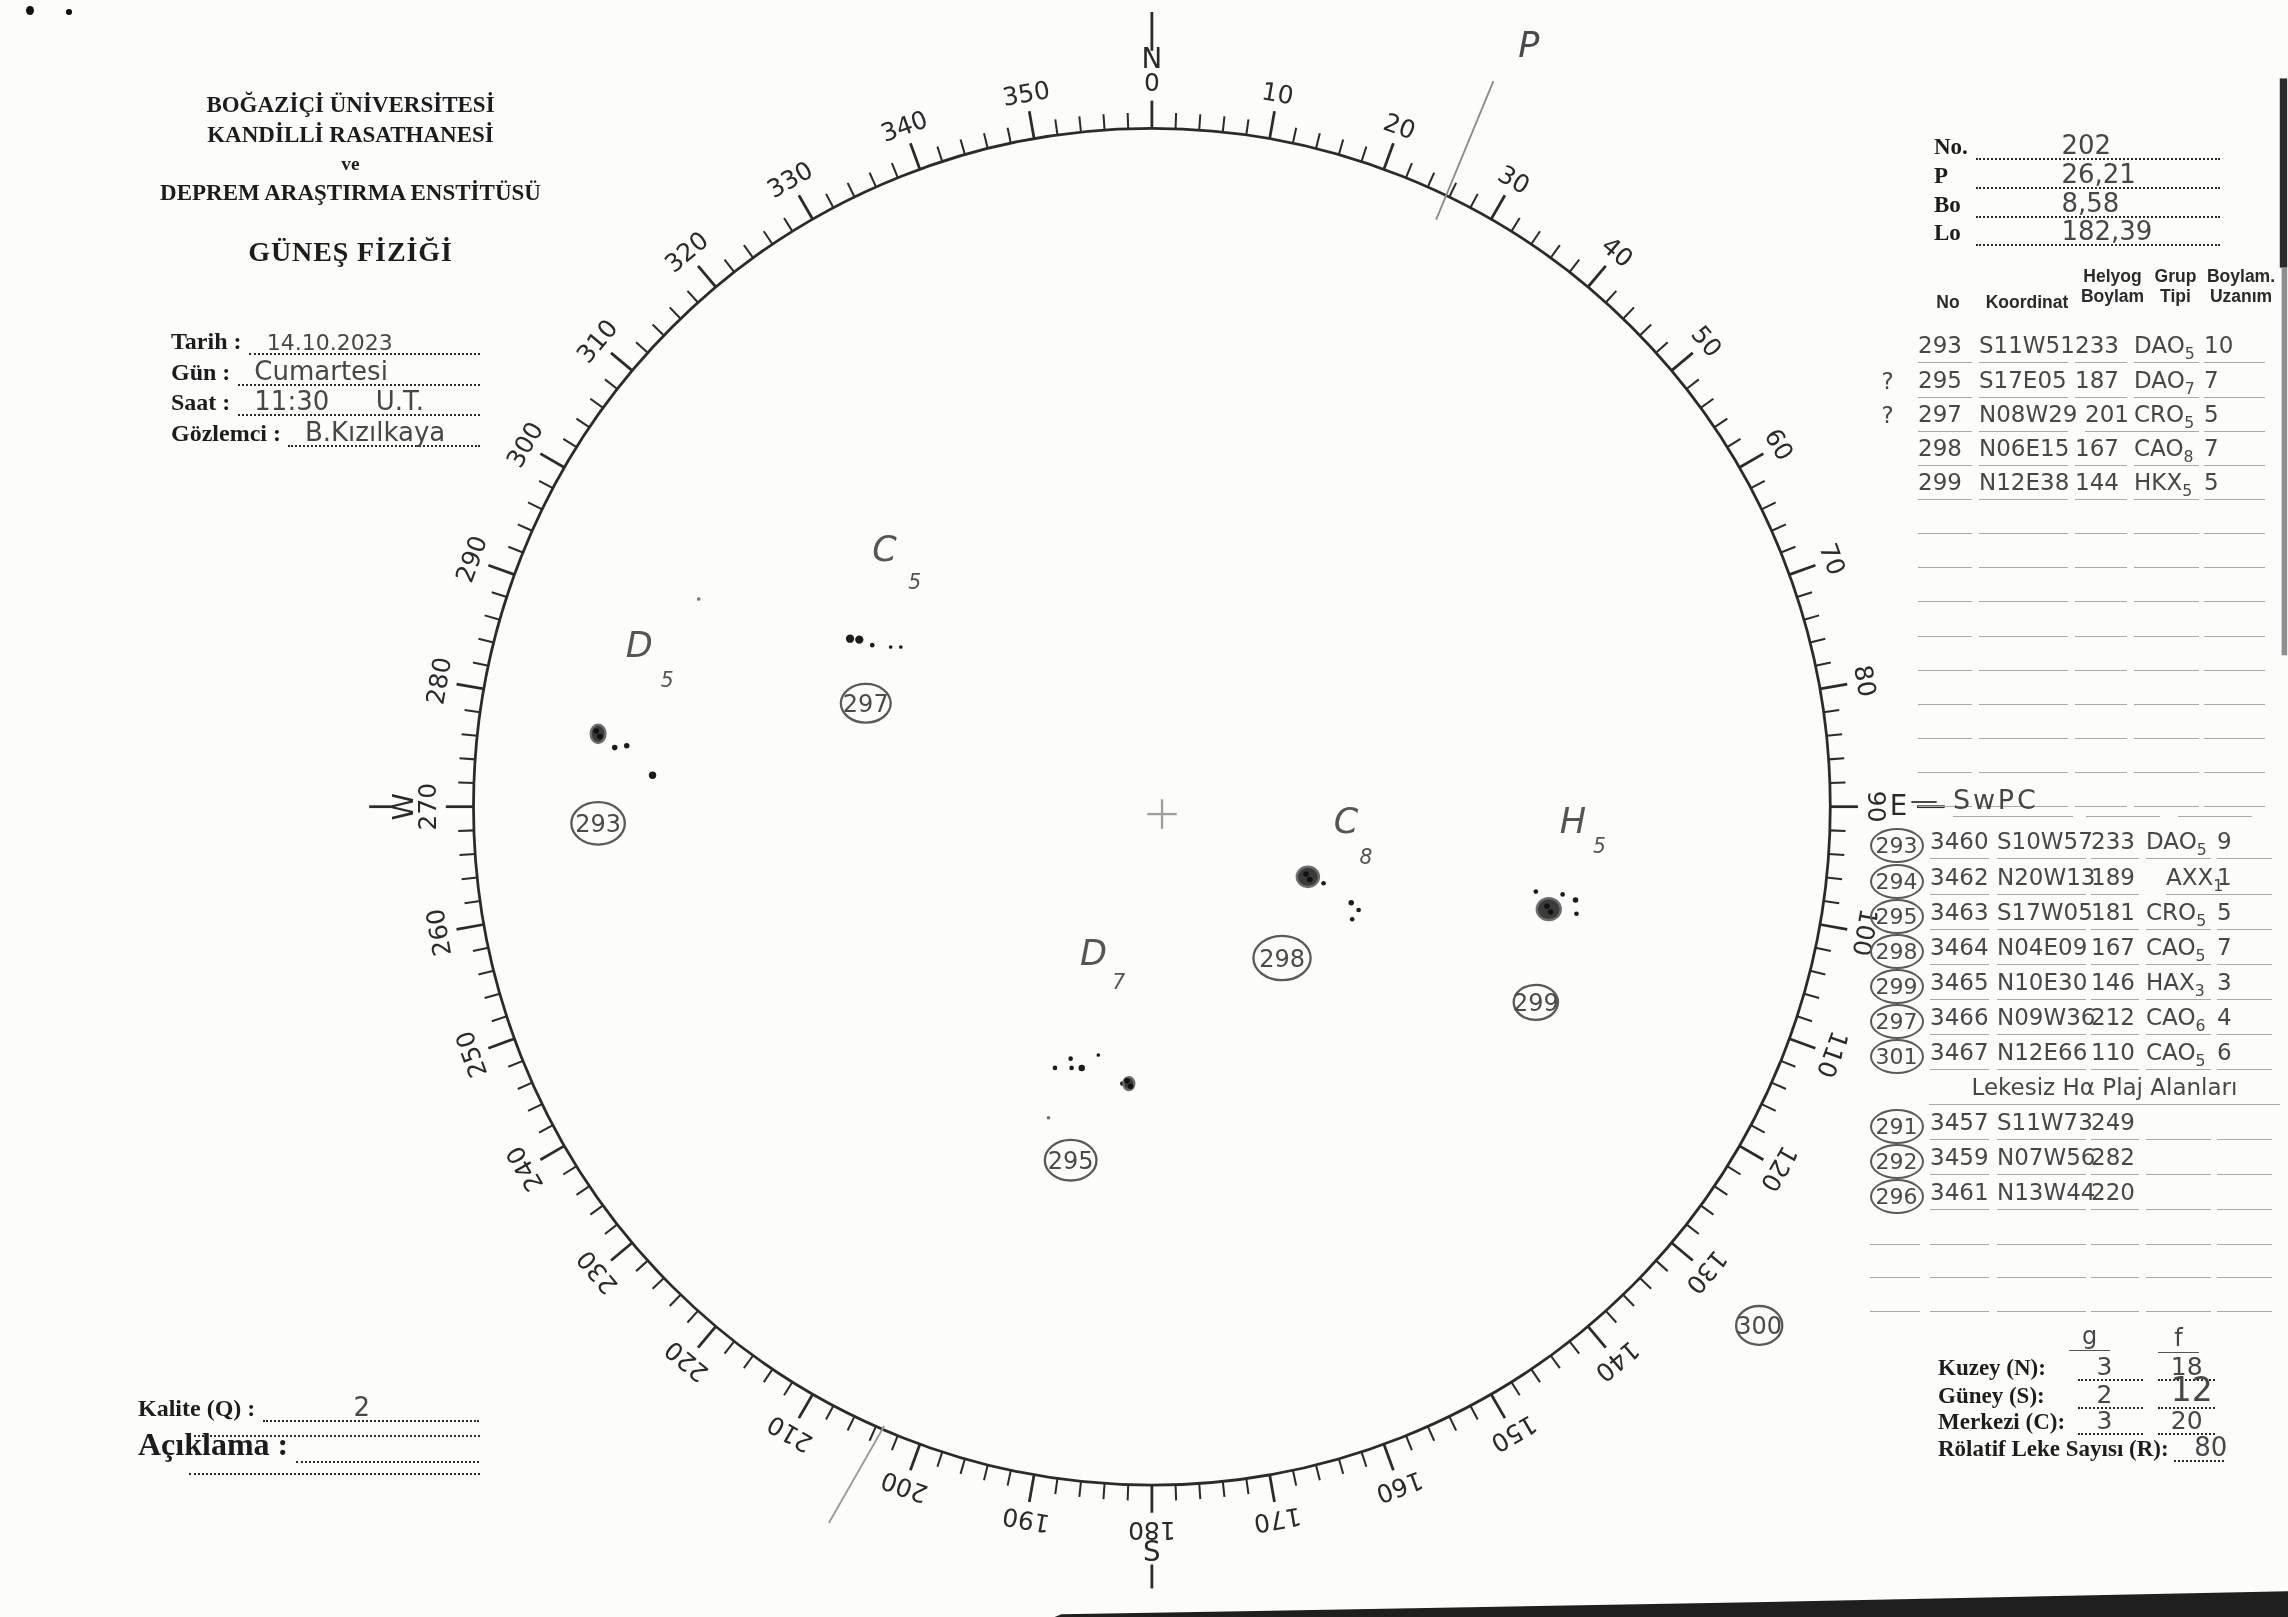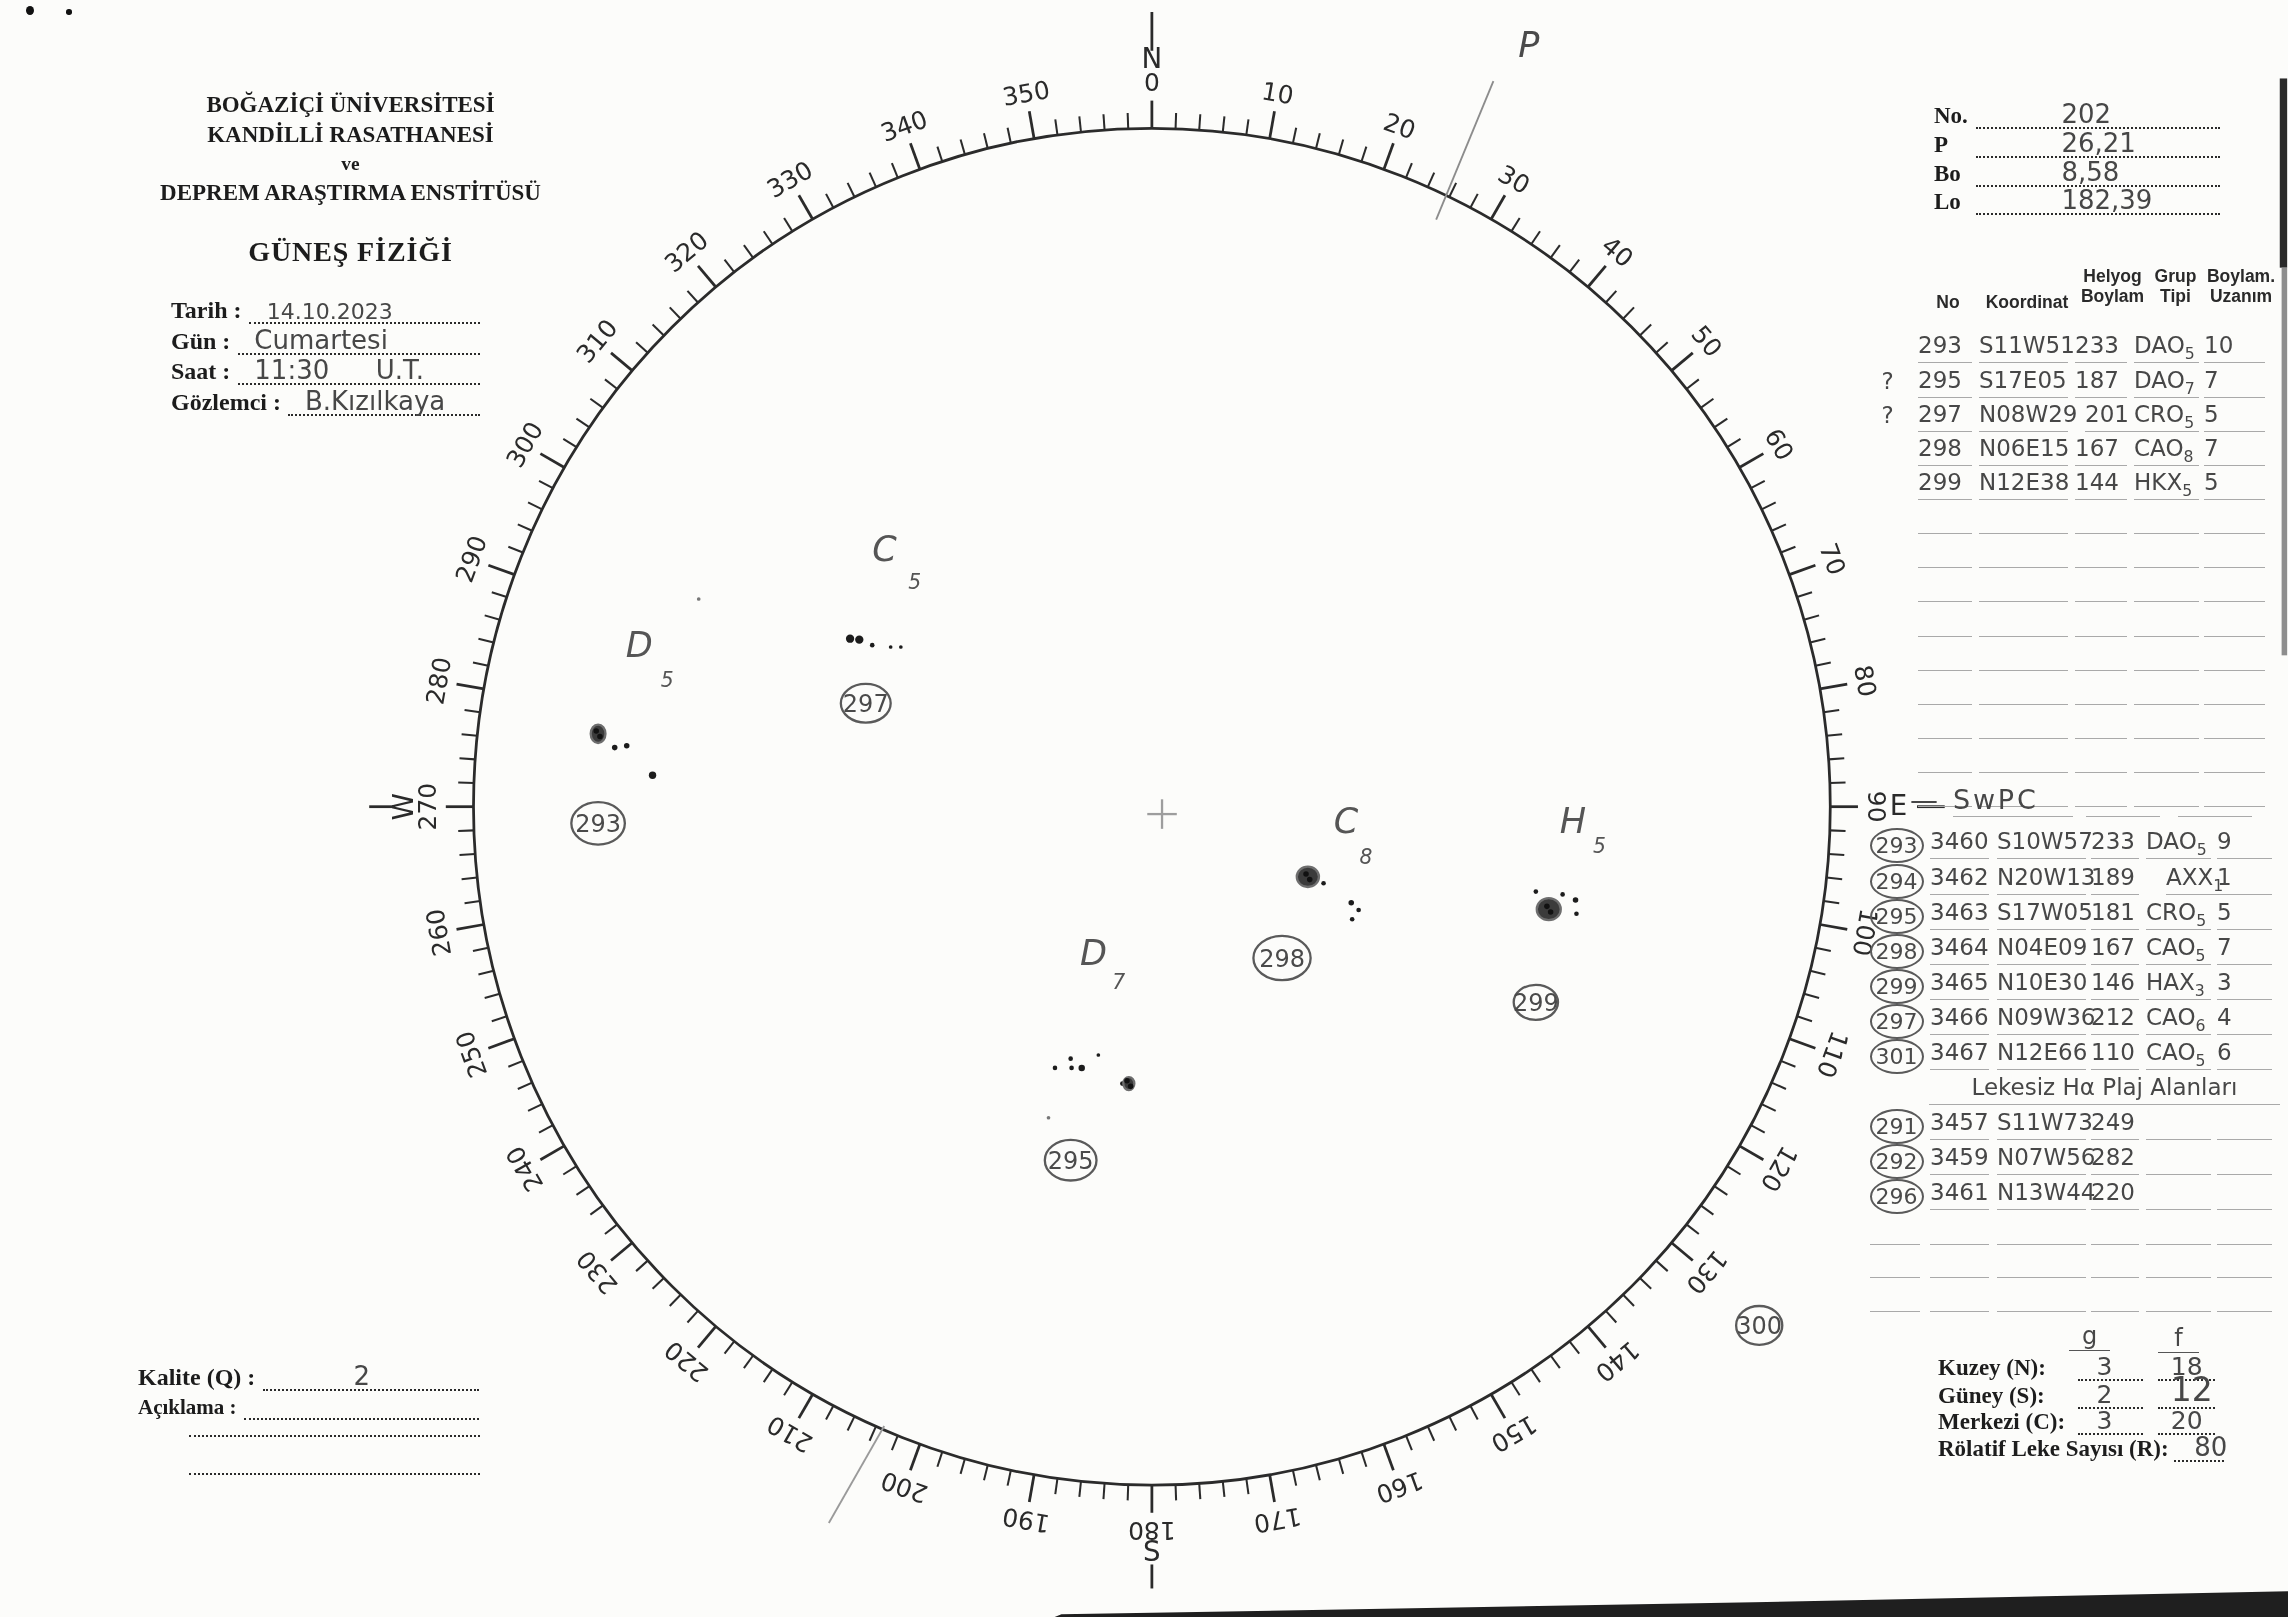--- a/index.html
+++ b/index.html
@@ -3,21 +3,21 @@
 <meta charset="utf-8">
 <style>
   html,body{margin:0;padding:0;background:#e8e8e6;}
   .page{position:relative;width:2289px;height:1618px;background:#fcfcfa;overflow:hidden;
         font-family:"Liberation Serif",serif;color:#1d1d1d;}
   .abs{position:absolute;}
   .sb{font-family:"Liberation Serif",serif;font-weight:bold;color:#1c1c1c;}
   .hw{font-family:"DejaVu Sans",sans-serif;color:#474747;}
   .dotline{border-bottom:2.8px dotted #2a2a2a;position:relative;}
   .formrow{position:absolute;display:flex;align-items:flex-end;}
-  .formrow .lbl{flex:none;}
+  .formrow .lbl{flex:none;margin-top:31px;}
   .formrow .dotline{flex:1;height:5.5px;}
   .hwval{position:absolute;bottom:-1.8px;white-space:nowrap;}
   .thead{font-family:"Liberation Sans",sans-serif;font-weight:bold;font-size:17.5px;
          color:#2a2a2a;text-align:center;white-space:pre-line;line-height:20px;}
   .trow{position:absolute;height:31px;}
   .tcell{position:absolute;bottom:0;height:31px;border-bottom:1.8px solid #a9a9a9;
          font-size:23px;line-height:29.5px;white-space:nowrap;}
   .tcell.noline{border-bottom:none;}
   .circnum{position:absolute;bottom:-3.7px;border:2.3px solid #5a5a5a;border-radius:50%;
            display:flex;align-items:center;justify-content:center;
@@ -675,21 +675,21 @@
     </div>
 
   <div>
     <div class="formrow" style="left:138px;top:1364px;width:341px">
       <span class="lbl sb" style="font-size:24px">Kalite (Q) :</span>
       <span class="dotline" style="margin-left:7.4px">
         <span class="hwval hw" style="left:42%;font-size:26px">2</span>
       </span>
     </div>
     <div class="formrow" style="left:138px;top:1395px;width:341px">
-      <span class="lbl sb" style="font-size:21px">Açıklama :</span>
+      <span class="lbl sb" style="font-size:32px">Açıklama :</span>
       <span class="dotline" style="margin-left:7.4px"></span>
     </div>
     <div class="abs dotline" style="left:189px;top:1429px;width:291px;height:5.5px"></div>
     <div class="abs dotline" style="left:189px;top:1460px;width:291px;height:5.5px"></div>
   </div>
 
   <div class="speck" style="left:26px;top:5.5px;width:8.3px;height:9.2px"></div>
   <div class="speck" style="left:66px;top:9.2px;width:5.5px;height:5.5px"></div>
   <svg class="abs" style="left:0;top:0" width="2289" height="1618" viewBox="0 0 2480 1753">
     <polygon points="1140,1753 1150,1749 1900,1736 2480,1724 2480,1753" fill="#1f1f1f"></polygon>

